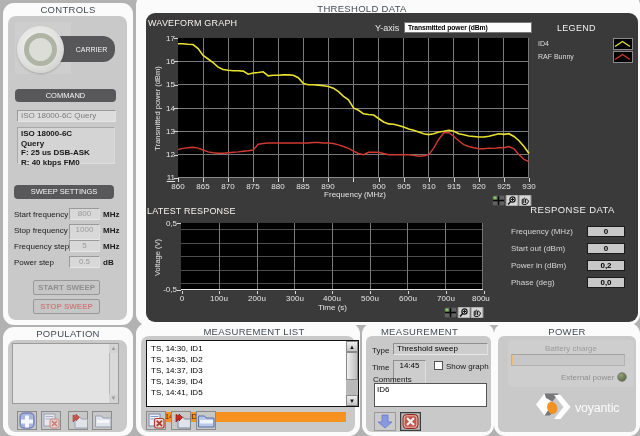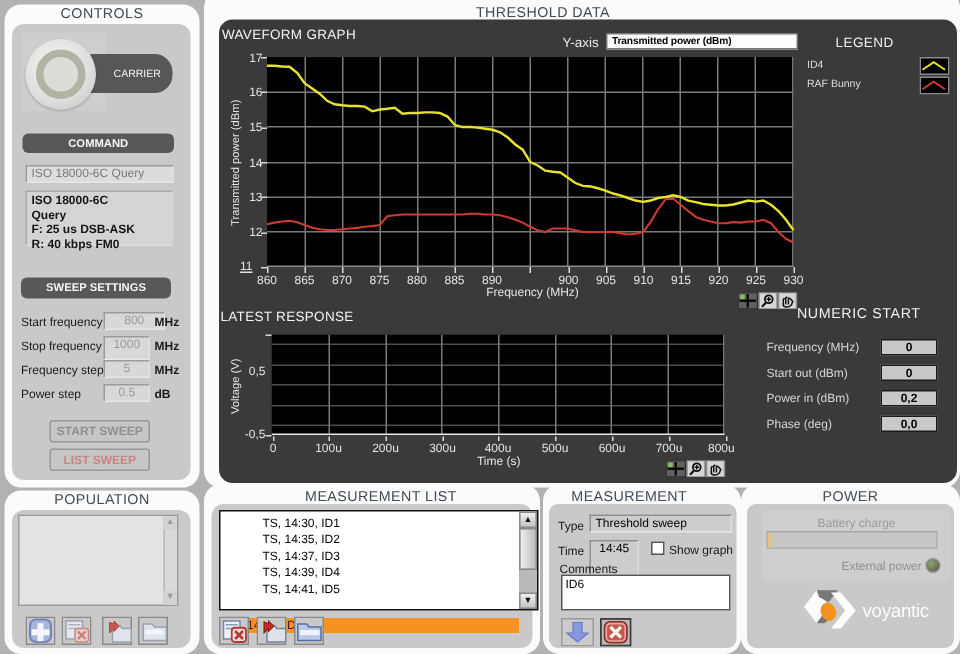--- a/index.html
+++ b/index.html
@@ -2,21 +2,21 @@
 <html><head>
 <meta charset="utf-8">
 <style>
 * { margin:0; padding:0; box-sizing:border-box; }
 html,body { width:640px; height:436px; overflow:hidden; }
 body { background:#b2b2b2; font-family:"Liberation Sans", sans-serif; position:relative; }
 .abs { position:absolute; }
 .panel { position:absolute; background:#fbfbfb; border-radius:11px; }
 .inner { position:absolute; background:#c9c9c9; border-radius:8px; }
 .ptitle { position:absolute; font-size:9.5px; color:#414b55; letter-spacing:0.3px; text-align:center; white-space:nowrap; }
-.dhead { position:absolute; background:#58585a; border-radius:4px; color:#f6f6f6; font-size:8px; font-weight:bold; text-align:center; }
+.dhead { position:absolute; background:#58585a; border-radius:4px; color:#f6f6f6; font-size:8px; font-weight:normal; text-align:center; }
 .lbl { position:absolute; font-size:8px; color:#1a1a1a; white-space:nowrap; }
 .fld { position:absolute; background:#d8d8d8; border:1px solid #9a9a9a; border-bottom-color:#e6e6e6; border-right-color:#e0e0e0; font-size:8px; color:#9a9a9a; text-align:center; }
 .tick { position:absolute; font-size:8px; color:#e4e4e4; white-space:nowrap; }
 </style>
 </head>
 <body>
 
 <div class="panel" style="left:3px;top:3px;width:130px;height:322px;"></div>
 <div class="ptitle" style="left:3px;top:4px;width:130px;">CONTROLS</div>
 <div class="inner" style="left:8px;top:16px;width:119px;height:304px;"></div>
@@ -26,33 +26,33 @@
 <div class="abs" style="left:71px;top:45px;width:41px;height:9px;color:#f4f4f4;font-size:7px;text-align:center;line-height:9px;">CARRIER</div>
 <div class="abs" style="left:17px;top:26px;width:47px;height:47px;border-radius:50%;background:radial-gradient(circle at 42% 38%, #f4f4f3, #e0e0de 55%, #c2c2c0);box-shadow:0 1px 2px rgba(0,0,0,0.2);"></div>
 <div class="abs" style="left:24px;top:33px;width:33px;height:33px;border-radius:50%;background:#dcddd6;border:5px solid #b0b4a4;"></div>
 
 <div class="dhead" style="left:15px;top:89px;width:101px;height:13px;line-height:13px;font-size:7.5px;">COMMAND</div>
 <div class="fld" style="left:17px;top:110px;width:99px;height:12px;text-align:left;padding-left:3px;line-height:10px;background:#dcdcdc;color:#7b7b7b;">ISO 18000-6C Query</div>
 <div class="abs" style="left:17px;top:127px;width:98px;height:37px;background:#d4d4d4;border:1px solid #a8a8a8;border-bottom-color:#dedede;border-right-color:#d8d8d8;font-size:8px;font-weight:bold;color:#151515;line-height:9.6px;padding:1px 0 0 3px;">ISO 18000-6C<br>Query<br>F: 25 us DSB-ASK<br>R: 40 kbps FM0</div>
 
 <div class="dhead" style="left:14px;top:185px;width:100px;height:14px;line-height:14px;font-size:7.5px;">SWEEP SETTINGS</div>
 <div class="lbl" style="left:14px;top:210px;">Start frequency</div>
-<div class="fld" style="left:69px;top:208px;width:41px;height:12px;line-height:10px;">800</div>
+<div class="fld" style="left:69px;top:208px;width:31px;height:12px;line-height:10px;">800</div>
 <div class="lbl" style="left:103px;top:210px;font-weight:bold;">MHz</div>
 <div class="lbl" style="left:14px;top:226px;">Stop frequency</div>
 <div class="fld" style="left:69px;top:224px;width:31px;height:16px;line-height:10px;">1000</div>
 <div class="lbl" style="left:103px;top:226px;font-weight:bold;">MHz</div>
 <div class="lbl" style="left:14px;top:242px;">Frequency step</div>
 <div class="fld" style="left:69px;top:240px;width:31px;height:12px;line-height:10px;">5</div>
 <div class="lbl" style="left:103px;top:242px;font-weight:bold;">MHz</div>
 <div class="lbl" style="left:14px;top:258px;">Power step</div>
 <div class="fld" style="left:69px;top:256px;width:31px;height:12px;line-height:10px;">0.5</div>
 <div class="lbl" style="left:103px;top:258px;font-weight:bold;">dB</div>
 <div class="abs" style="left:33px;top:280px;width:67px;height:15px;background:#c6c6c6;border:1px solid #989898;border-radius:2px;color:#8f8f8f;font-size:8px;font-weight:bold;text-align:center;line-height:13px;">START SWEEP</div>
-<div class="abs" style="left:33px;top:299px;width:67px;height:15px;background:#c6c6c6;border:1px solid #989898;border-radius:2px;color:#cb8282;font-size:8px;font-weight:bold;text-align:center;line-height:13px;">LIST SWEEP</div>
+<div class="abs" style="left:33px;top:299px;width:67px;height:15px;background:#c6c6c6;border:1px solid #989898;border-radius:2px;color:#cb8282;font-size:8px;font-weight:bold;text-align:center;line-height:13px;">STOP SWEEP</div>
 
 <div class="panel" style="left:3px;top:327px;width:130px;height:109px;"></div>
 <div class="ptitle" style="left:3px;top:328px;width:130px;">POPULATION</div>
 <div class="inner" style="left:8px;top:340px;width:119px;height:92px;"></div>
 <div class="abs" style="left:12px;top:343px;width:107px;height:61px;background:#e3e3e3;border:1px solid #9b9b9b;"></div>
 <div class="abs" style="left:109px;top:344px;width:9px;height:59px;background:#d9d9d9;border-left:1px solid #b5b5b5;"></div>
 <div class="abs" style="left:109px;top:344px;width:9px;height:9px;background:#d3d3d3;color:#9a9a9a;font-size:6px;line-height:9px;text-align:center;">▲</div>
 <div class="abs" style="left:109px;top:394px;width:9px;height:9px;background:#d3d3d3;color:#9a9a9a;font-size:6px;line-height:9px;text-align:center;">▼</div>
 
 <svg class="abs" style="left:17px;top:411px;" width="20" height="19" viewBox="0 0 20 19">
@@ -123,21 +123,21 @@
   <polyline fill="none" stroke="#e8e22e" stroke-width="1.6" points="0.0,5.8 5.0,5.8 10.0,6.3 15.0,6.5 20.1,10.5 25.1,17.5 30.1,21.0 35.1,24.5 40.1,29.2 45.1,31.5 50.1,32.2 55.2,32.7 60.2,32.7 65.2,33.1 70.2,36.2 75.2,35.0 80.2,34.5 85.2,33.8 90.3,37.8 95.3,37.3 100.3,37.3 105.3,36.9 110.3,36.9 115.3,37.3 120.3,39.7 125.4,45.5 130.4,46.7 135.4,46.7 140.4,47.1 145.4,47.8 150.4,48.5 155.4,50.2 160.5,53.7 165.5,58.3 170.5,61.8 175.5,70.0 180.5,72.3 185.5,75.8 190.5,76.5 195.6,77.0 200.6,80.5 205.6,84.0 210.6,85.9 215.6,86.3 220.6,87.5 225.6,89.1 230.7,91.0 235.7,92.2 240.7,94.0 245.7,95.7 250.7,96.6 255.7,95.7 260.7,94.0 265.8,93.3 270.8,92.2 275.8,93.3 280.8,95.7 285.8,96.8 290.8,98.0 295.8,98.5 300.9,99.0 305.9,99.0 310.9,98.3 315.9,97.0 320.9,95.7 325.9,96.4 330.9,95.7 336.0,98.5 341.0,102.7 346.0,108.5 351.0,115.5"></polyline>
   <polyline fill="none" stroke="#cf3a30" stroke-width="1.4" points="0.0,111.5 5.0,110.4 10.0,109.7 15.0,109.2 20.1,110.1 25.1,112.0 30.1,113.9 35.1,114.8 40.1,115.3 45.1,115.3 50.1,114.8 55.2,114.3 60.2,113.9 65.2,113.2 70.2,112.7 75.2,112.0 80.2,106.2 85.2,105.5 90.3,105.0 95.3,105.0 100.3,105.0 105.3,105.0 110.3,105.0 115.3,105.0 120.3,105.0 125.4,105.0 130.4,105.0 135.4,104.5 140.4,104.5 145.4,105.0 150.4,105.0 155.4,105.5 160.5,106.9 165.5,108.5 170.5,110.4 175.5,113.2 180.5,115.5 185.5,116.7 190.5,114.3 195.6,114.3 200.6,114.3 205.6,115.5 210.6,116.7 215.6,116.7 220.6,116.7 225.6,116.7 230.7,116.7 235.7,117.4 240.7,118.3 245.7,117.8 250.7,116.7 255.7,110.1 260.7,101.5 265.8,94.8 270.8,94.5 275.8,98.5 280.8,102.7 285.8,106.6 290.8,108.5 295.8,109.7 300.9,110.8 305.9,110.8 310.9,110.1 315.9,110.4 320.9,109.7 325.9,109.7 330.9,108.5 336.0,110.8 341.0,116.7 346.0,121.3 351.0,123.7"></polyline>
 </svg>
 
 <div class="tick" style="left:160px;top:34px;width:15px;text-align:right;">17</div>
 <div class="tick" style="left:160px;top:57px;width:15px;text-align:right;">16</div>
 <div class="tick" style="left:160px;top:80px;width:15px;text-align:right;">15</div>
 <div class="tick" style="left:160px;top:104px;width:15px;text-align:right;">14</div>
 <div class="tick" style="left:160px;top:127px;width:15px;text-align:right;">13</div>
 <div class="tick" style="left:160px;top:150px;width:15px;text-align:right;">12</div>
-<div class="tick" style="left:160px;top:173px;width:15px;text-decoration:underline;">11</div>
+<div class="tick" style="left:160px;top:173px;width:15px;text-align:right;text-decoration:underline;">11</div>
 <div class="abs" style="left:152px;top:38px;height:140px;width:10px;">
     <div style="position:absolute;left:-60px;top:66px;width:130px;transform:rotate(-90deg);font-size:7.5px;color:#e4e4e4;text-align:center;">Transmitted power (dBm)</div>
   </div>
 <div class="tick" style="left:166px;top:182px;width:24px;text-align:center;">860</div>
 <div class="tick" style="left:191px;top:182px;width:24px;text-align:center;">865</div>
 <div class="tick" style="left:216px;top:182px;width:24px;text-align:center;">870</div>
 <div class="tick" style="left:241px;top:182px;width:24px;text-align:center;">875</div>
 <div class="tick" style="left:266px;top:182px;width:24px;text-align:center;">880</div>
 <div class="tick" style="left:291px;top:182px;width:24px;text-align:center;">885</div>
 <div class="tick" style="left:316px;top:182px;width:24px;text-align:center;">890</div>
@@ -179,21 +179,21 @@
       <line x1="76.5" y1="0" x2="76.5" y2="67"></line>
     <line x1="113.5" y1="0" x2="113.5" y2="67"></line>
       <line x1="151.5" y1="0" x2="151.5" y2="67"></line>
     <line x1="189.5" y1="0" x2="189.5" y2="67"></line>
       <line x1="226.5" y1="0" x2="226.5" y2="67"></line>
     <line x1="264.5" y1="0" x2="264.5" y2="67"></line>
   </g>
   <line x1="301.5" y1="0" x2="301.5" y2="67" stroke="#757575"></line>
   <line x1="0" y1="66.5" x2="302" y2="66.5" stroke="#e8e8e8"></line>
 </svg>
-<div class="tick" style="left:155px;top:219px;width:22px;text-align:right;margin-top:24px;">0,5</div>
+<div class="tick" style="left:155px;top:219px;width:22px;text-align:right;">0,5</div>
 <div class="tick" style="left:152px;top:285px;width:25px;text-align:right;">-0,5</div>
 <div class="abs" style="left:152px;top:223px;height:68px;width:10px;">
     <div style="position:absolute;left:-26px;top:30px;width:62px;transform:rotate(-90deg);font-size:7.5px;color:#e4e4e4;text-align:center;">Voltage (V)</div>
   </div>
 <div class="tick" style="left:170px;top:294px;width:24px;text-align:center;">0</div>
 <div class="tick" style="left:207px;top:294px;width:24px;text-align:center;">100u</div>
 <div class="tick" style="left:245px;top:294px;width:24px;text-align:center;">200u</div>
 <div class="tick" style="left:283px;top:294px;width:24px;text-align:center;">300u</div>
 <div class="tick" style="left:320px;top:294px;width:24px;text-align:center;">400u</div>
 <div class="tick" style="left:358px;top:294px;width:24px;text-align:center;">500u</div>
@@ -207,35 +207,35 @@
 <line x1="6.5" y1="1" x2="6.5" y2="10" stroke="#0a0a0a" stroke-width="1.6"></line>
 <line x1="1" y1="5.5" x2="12" y2="5.5" stroke="#0a0a0a" stroke-width="1.6"></line>
 <rect x="14" y="0" width="12" height="11" fill="#d6d6d6" stroke="#8a8a8a" stroke-width="1"></rect>
 <circle cx="20.5" cy="4.5" r="2.6" fill="none" stroke="#111" stroke-width="1.2"></circle>
 <line x1="18.5" y1="6.8" x2="16" y2="9.5" stroke="#111" stroke-width="1.4"></line>
 <path d="M20.5 3 v3 M19 4.5 h3" stroke="#111" stroke-width="1"></path>
 <rect x="27" y="0" width="12" height="11" fill="#d6d6d6" stroke="#8a8a8a" stroke-width="1"></rect>
 <path d="M30.2 9 V5 Q30.2 3.8 31.2 4.2 M31.8 8 V3.6 Q32.3 2.8 33 3.4 M33.6 8 V4 Q34.2 3.4 34.8 4.2 M30.2 9 Q33 10.5 35.5 8.5 L36.5 6 L34.8 4.2" stroke="#111" stroke-width="1" fill="none"></path>
 </svg>
 
-<div class="abs" style="left:520px;top:204px;width:105px;font-size:9.5px;color:#f0f0f0;text-align:center;letter-spacing:0.4px;">NUMERIC START</div>
+<div class="abs" style="left:520px;top:204px;width:105px;font-size:9.5px;color:#f0f0f0;text-align:center;letter-spacing:0.4px;">RESPONSE DATA</div>
 <div class="abs" style="left:511px;top:227px;font-size:8px;color:#d6d6d6;">Frequency (MHz)</div>
 <div class="abs" style="left:511px;top:244px;font-size:8px;color:#d6d6d6;">Start out (dBm)</div>
 <div class="abs" style="left:511px;top:261px;font-size:8px;color:#d6d6d6;">Power in (dBm)</div>
 <div class="abs" style="left:511px;top:278px;font-size:8px;color:#d6d6d6;">Phase (deg)</div>
 <div class="abs" style="left:587px;top:226px;width:38px;height:11px;background:#c8c8c8;border:1px solid #1a1a1a;font-size:8px;font-weight:bold;color:#000;text-align:center;line-height:10px;">0</div>
 <div class="abs" style="left:587px;top:243px;width:38px;height:11px;background:#c8c8c8;border:1px solid #1a1a1a;font-size:8px;font-weight:bold;color:#000;text-align:center;line-height:10px;">0</div>
 <div class="abs" style="left:587px;top:260px;width:38px;height:11px;background:#c8c8c8;border:1px solid #1a1a1a;font-size:8px;font-weight:bold;color:#000;text-align:center;line-height:10px;">0,2</div>
 <div class="abs" style="left:587px;top:277px;width:38px;height:11px;background:#c8c8c8;border:1px solid #1a1a1a;font-size:8px;font-weight:bold;color:#000;text-align:center;line-height:10px;">0,0</div>
 
 <div class="panel" style="left:136px;top:323px;width:224px;height:113px;"></div>
 <div class="ptitle" style="left:142px;top:326px;width:224px;">MEASUREMENT LIST</div>
 <div class="inner" style="left:141px;top:336px;width:214px;height:96px;"></div>
 <div class="abs" style="left:146px;top:340px;width:213px;height:67px;background:#fff;border:1px solid #111;"></div>
-<div class="abs" style="left:151px;top:343px;font-size:8px;color:#000;line-height:11px;white-space:pre;margin-left:24px;">TS, 14:30, ID1
+<div class="abs" style="left:151px;top:343px;font-size:8px;color:#000;line-height:11px;white-space:pre;">TS, 14:30, ID1
 TS, 14:35, ID2
 TS, 14:37, ID3
 TS, 14:39, ID4
 TS, 14:41, ID5</div>
 <div class="abs" style="left:147px;top:412px;width:199px;height:10px;background:#f79120;color:#5a1c00;font-size:8px;line-height:10px;padding-left:3px;">TS, 14:45, ID6</div>
 
 <div class="abs" style="left:346px;top:341px;width:12px;height:65px;background:#b9b9b9;"></div>
 <div class="abs" style="left:346px;top:341px;width:12px;height:11px;background:linear-gradient(#efefef,#c4c4c4);border:1px solid #8a8a8a;color:#111;font-size:6px;line-height:10px;text-align:center;">▲</div>
 <div class="abs" style="left:346px;top:352px;width:12px;height:28px;background:linear-gradient(90deg,#efefef,#bdbdbd);border:1px solid #8a8a8a;"></div>
 <div class="abs" style="left:346px;top:395px;width:12px;height:11px;background:linear-gradient(#efefef,#c4c4c4);border:1px solid #8a8a8a;color:#111;font-size:6px;line-height:10px;text-align:center;">▼</div>

